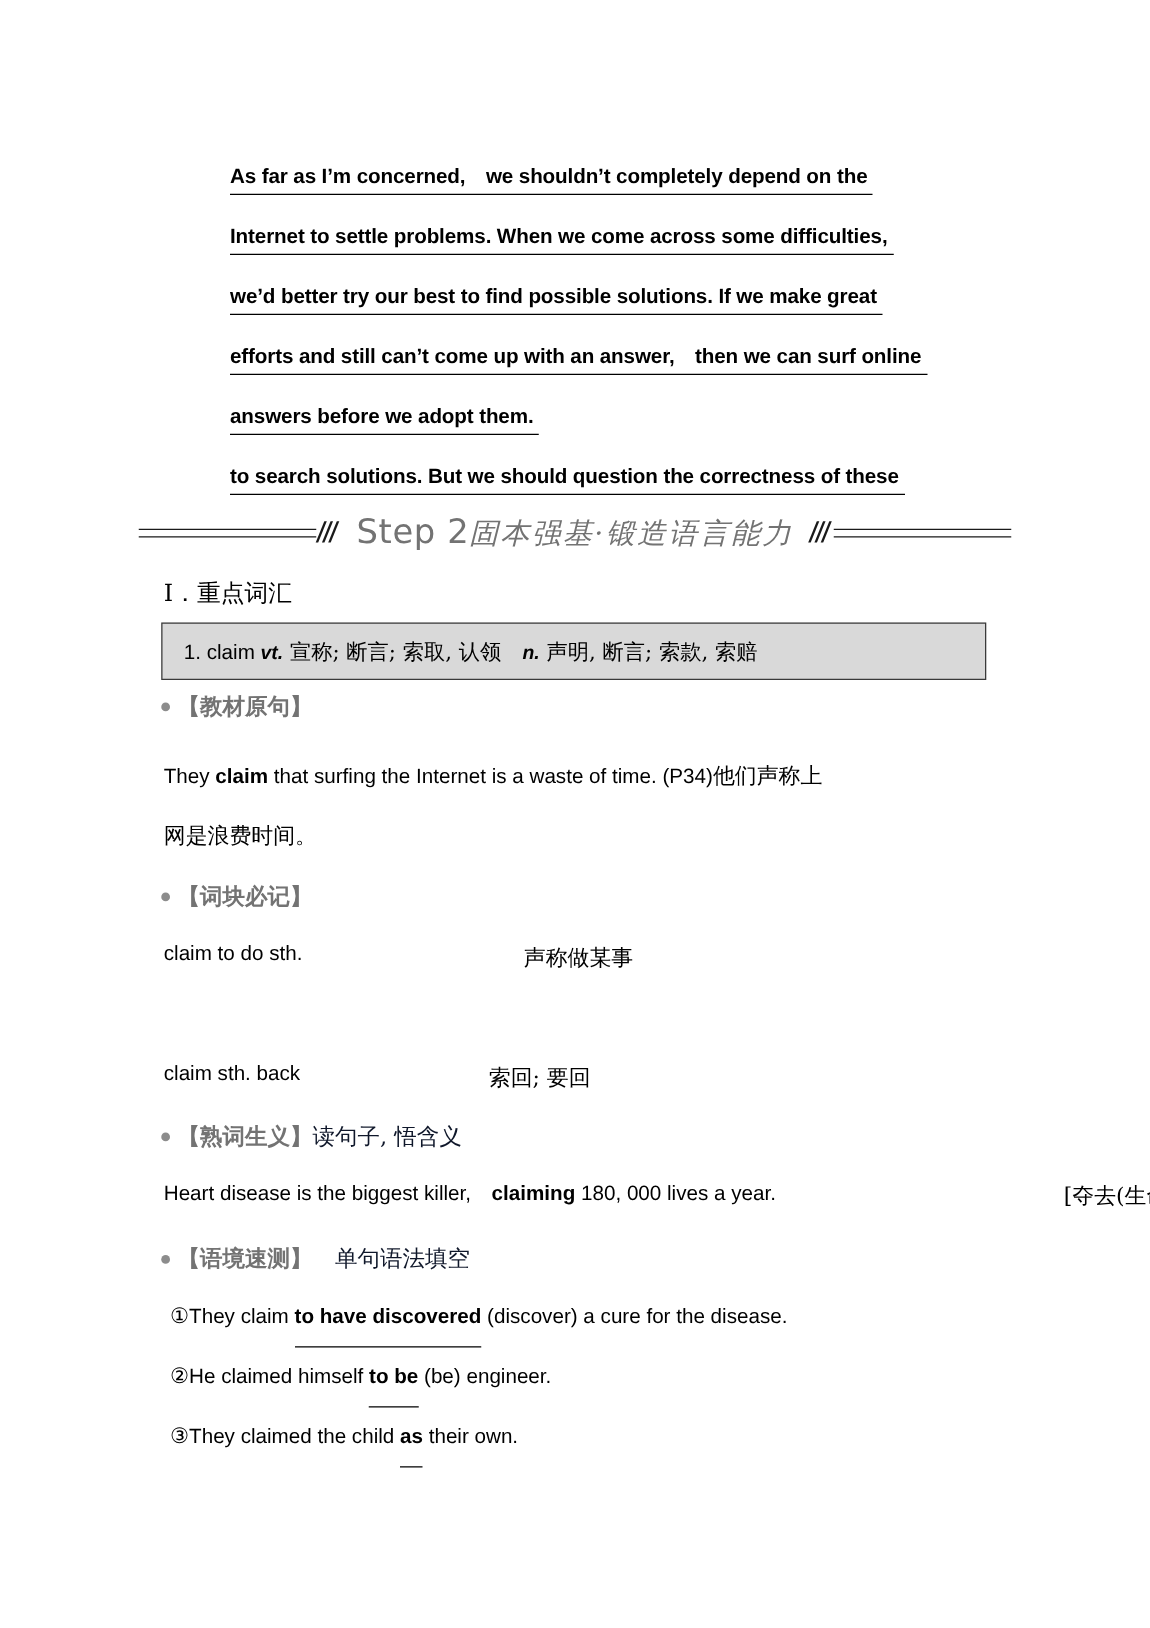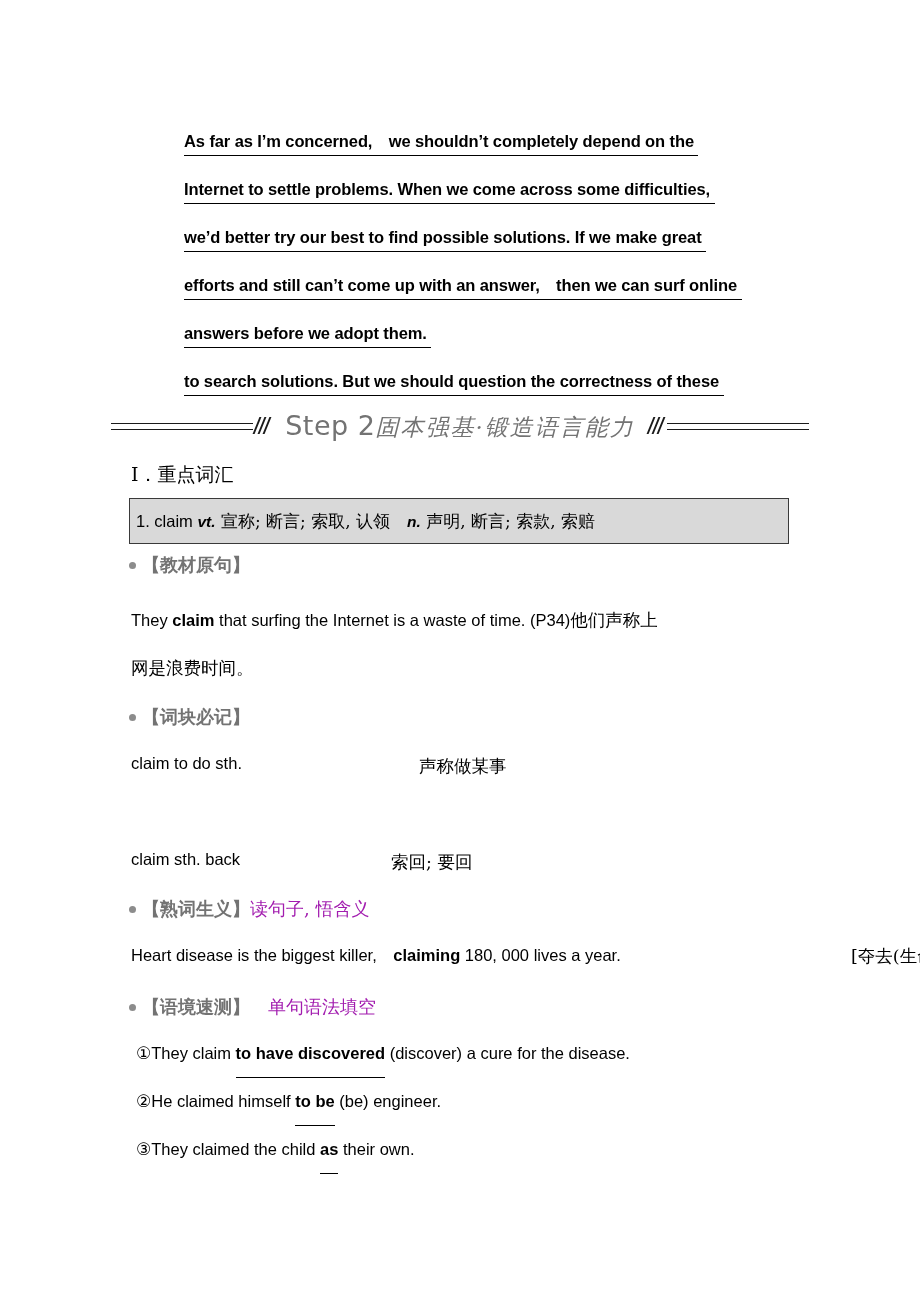--- a/index.html
+++ b/index.html
@@ -119,21 +119,21 @@
     position: absolute;
     left: 129px;
     top: 498px;
     width: 660px;
     height: 46px;
     background: #d9d9d9;
     border: 1.3px solid #3a3a3a;
     box-sizing: border-box;
     display: flex;
     align-items: center;
-    padding-left: 6px;
+    padding-left: 17px;
   }
   .entry-text {
     font-size: 16.5px;
     white-space: pre;
     font-family: "Liberation Sans", sans-serif;
   }
   .entry-text .pos {
     font-style: italic;
     font-weight: bold;
     font-size: 15.5px;
@@ -158,21 +158,21 @@
     margin-right: 6px;
     flex: 0 0 auto;
   }
   .tag-blue {
     color: #737373;
     font-weight: bold;
     font-size: 18px;
     font-family: "DejaVu Serif", "Liberation Serif", serif;
   }
   .tag-black {
-    color: #a21caf;
+    color: #0f172a;
     font-size: 18px;
     font-family: "DejaVu Serif", "Liberation Serif", serif;
   }
 
   
   .body-line {
     position: absolute;
     font-size: 16.5px;
     white-space: pre;
     font-family: "Liberation Sans", sans-serif;

